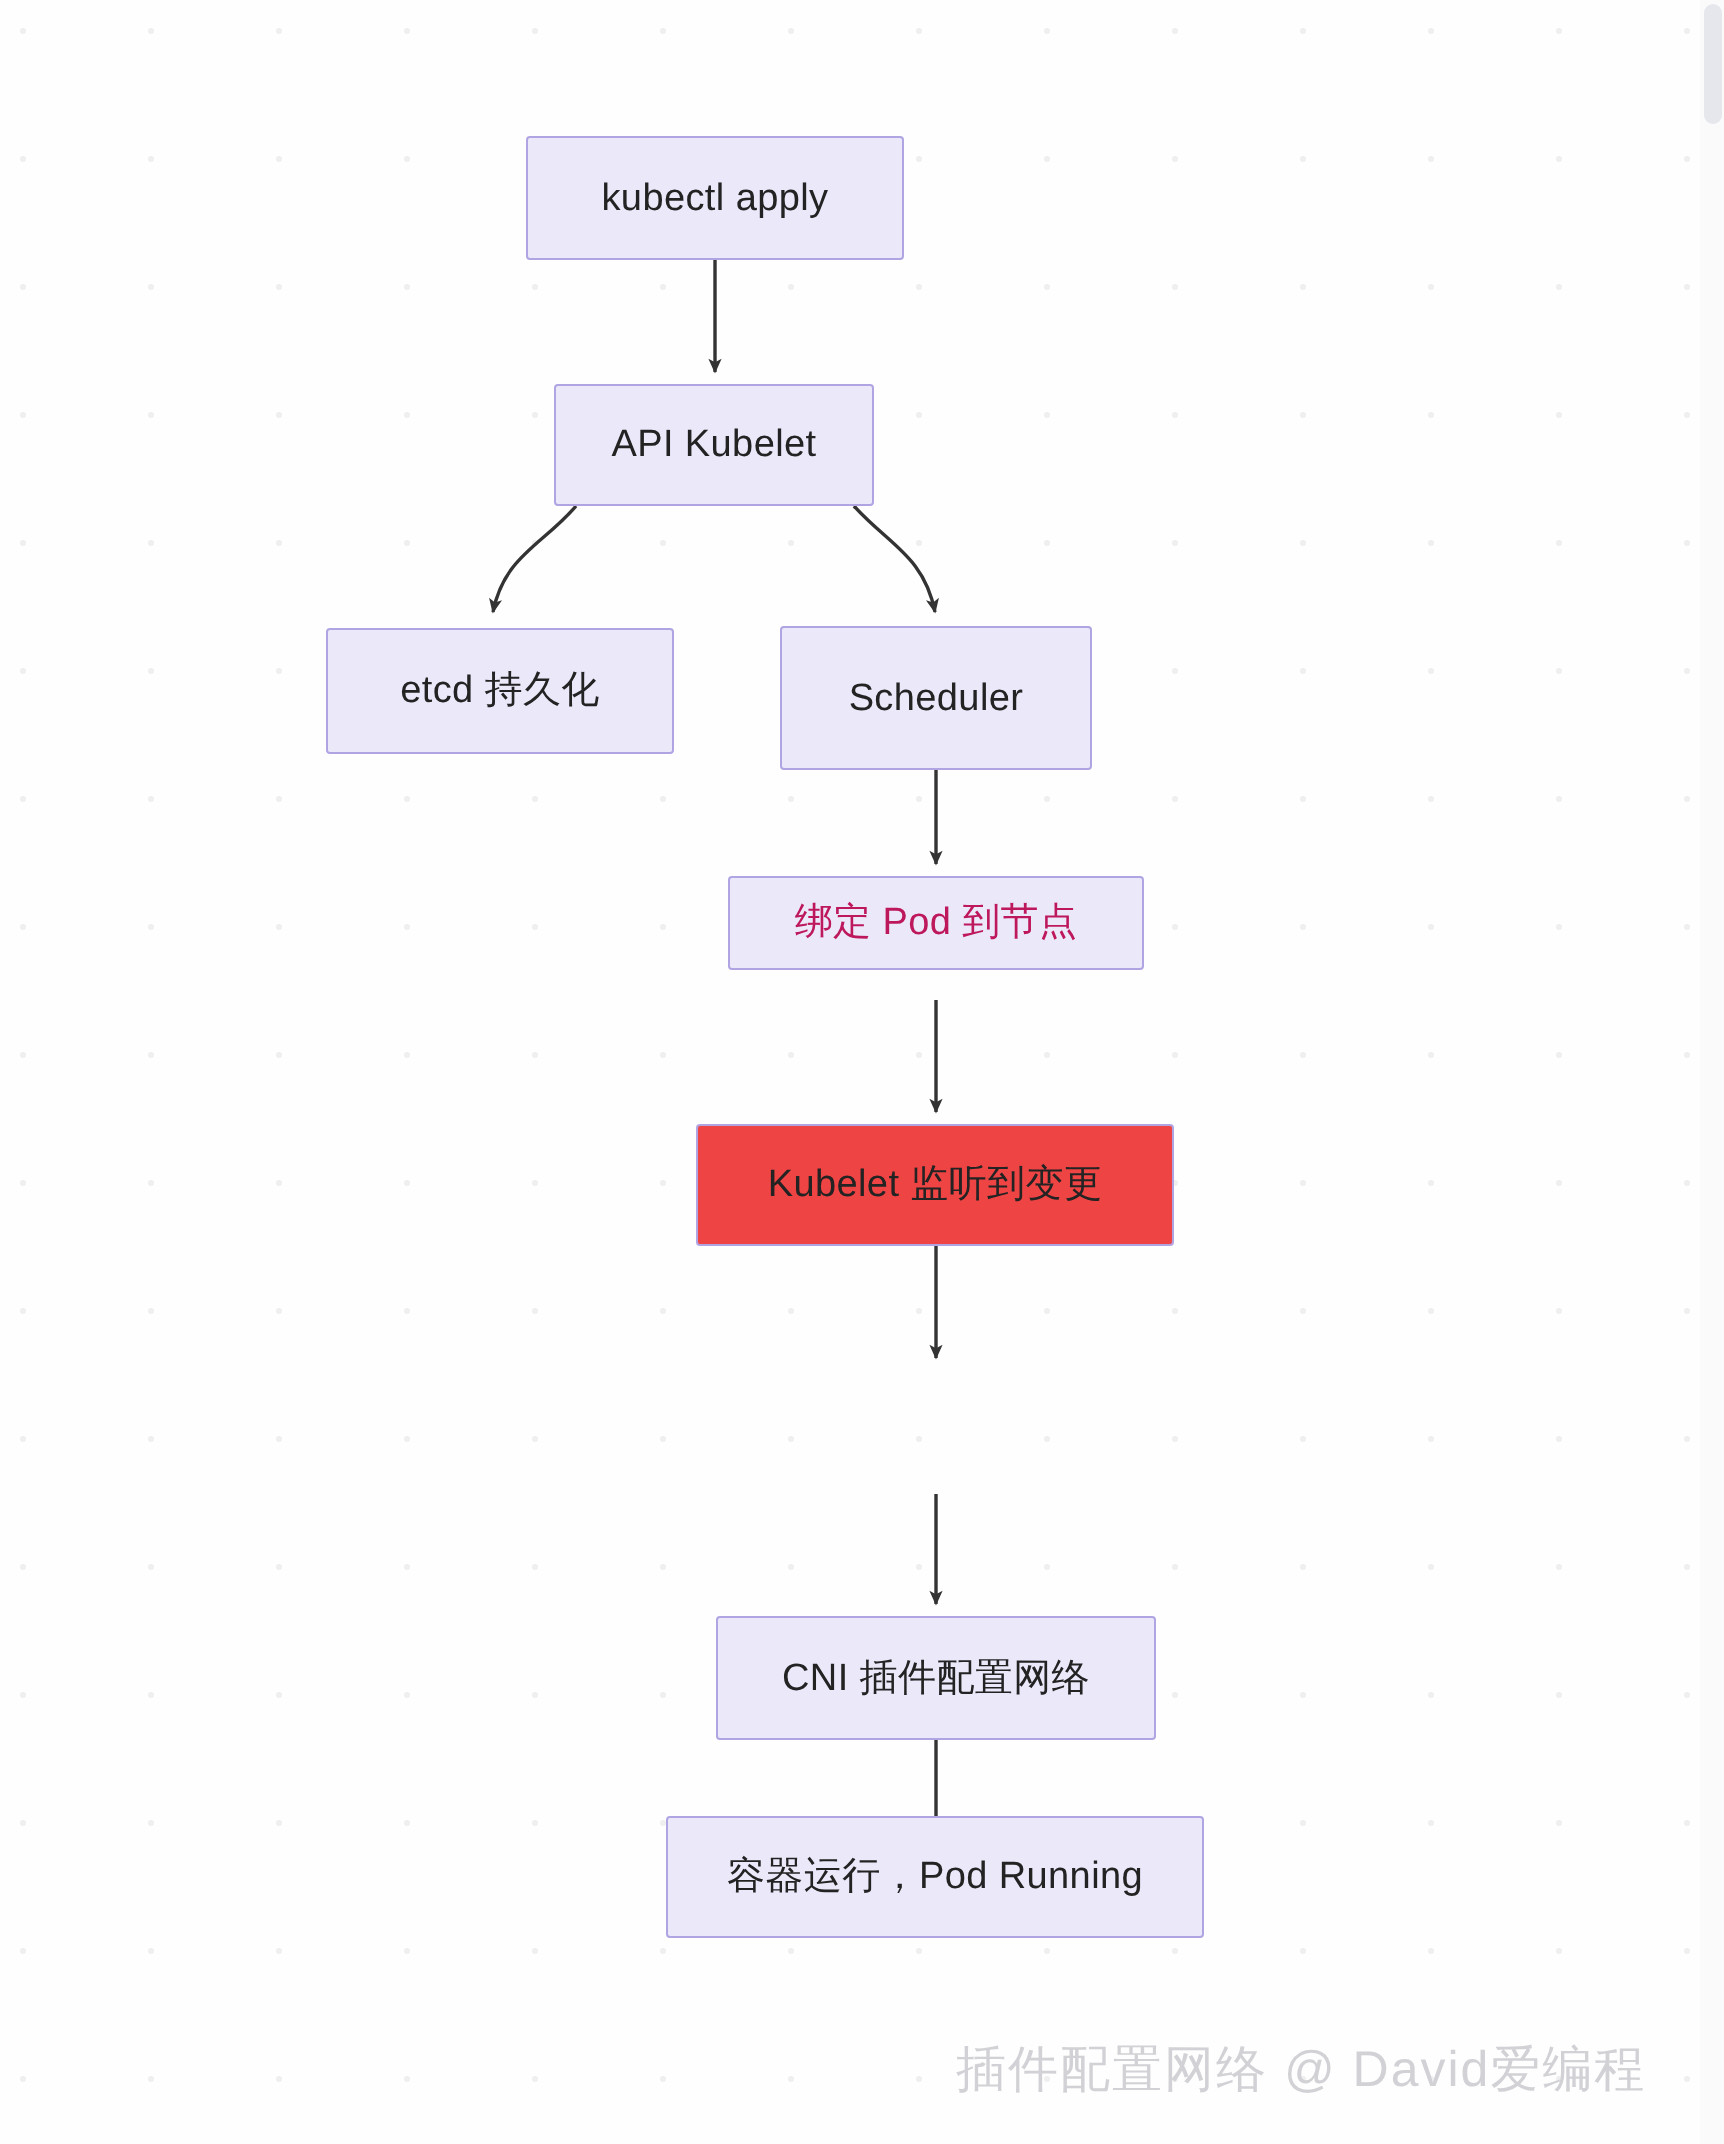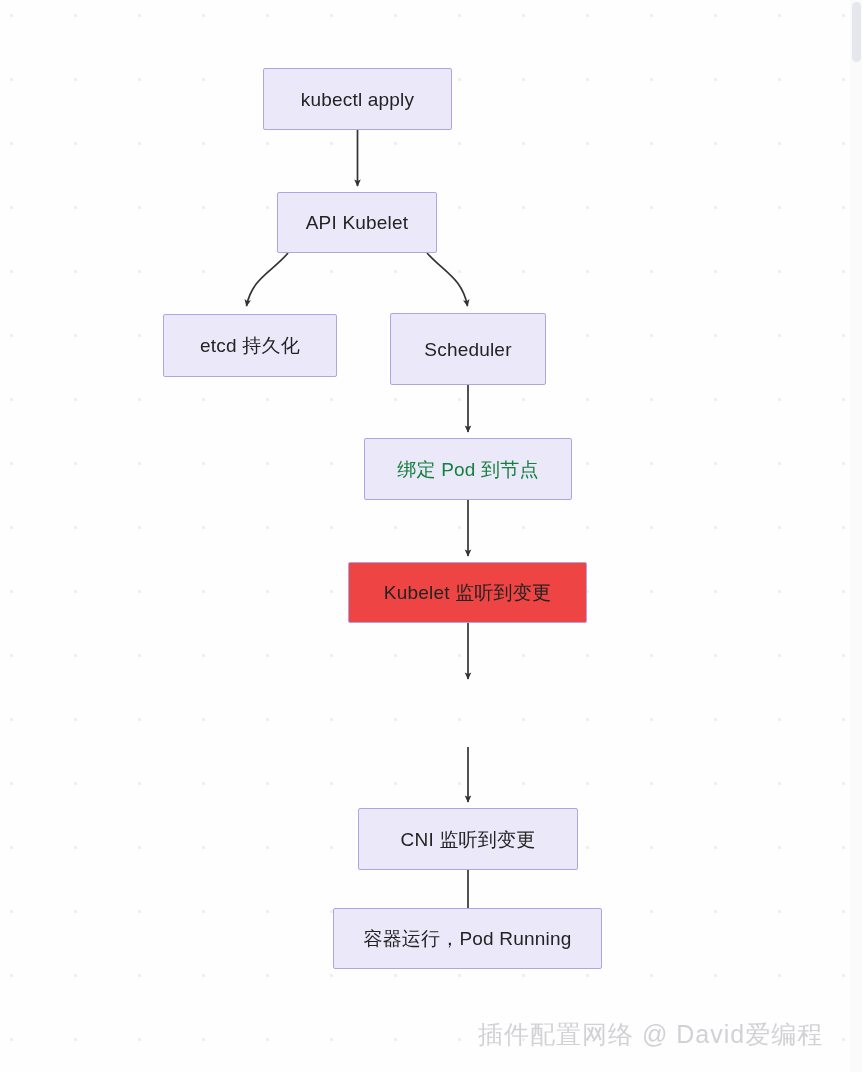--- a/index.html
+++ b/index.html
@@ -133,31 +133,31 @@
   </div>
 
   <div class="flow-node" id="node-etcd" style="left: 163px; top: 314px; width: 174px; height: 63px; background: rgb(235, 232, 250); border-color: rgb(176, 164, 227); color: rgb(35, 35, 35);">
     <span class="node-label">etcd 持久化</span>
   </div>
 
   <div class="flow-node" id="node-scheduler" style="left: 390px; top: 313px; width: 156px; height: 72px; background: rgb(235, 232, 250); border-color: rgb(176, 164, 227); color: rgb(35, 35, 35);">
     <span class="node-label">Scheduler</span>
   </div>
 
-  <div class="flow-node" id="node-bind" style="left: 364px; top: 438px; width: 208px; height: 62px; background: rgb(235, 232, 250); border-color: rgb(176, 164, 227); color: #15803d;">
+  <div class="flow-node" id="node-bind" style="left: 364px; top: 438px; width: 208px; height: 47px; background: rgb(235, 232, 250); border-color: rgb(176, 164, 227); color: #be185d;">
     <span class="node-label">绑定 Pod 到节点</span>
   </div>
 
   <div class="flow-node" id="node-kubelet" style="left: 348px; top: 562px; width: 239px; height: 61px; background: #ef4444; border-color: rgb(176, 164, 227); color: rgb(35, 35, 35);">
     <span class="node-label">Kubelet 监听到变更</span>
   </div>
 
 
   <div class="flow-node" id="node-cni" style="left: 358px; top: 808px; width: 220px; height: 62px; background: rgb(235, 232, 250); border-color: rgb(176, 164, 227); color: rgb(35, 35, 35);">
-    <span class="node-label">CNI 监听到变更</span>
+    <span class="node-label">CNI 插件配置网络</span>
   </div>
 
   <div class="flow-node" id="node-running" style="left: 333px; top: 908px; width: 269px; height: 61px; background: rgb(235, 232, 250); border-color: rgb(176, 164, 227); color: rgb(35, 35, 35);">
     <span class="node-label">容器运行，Pod Running</span>
   </div>
 
 </div>
 
 <div id="watermark" style="color: rgb(210, 210, 214);">插件配置网络 @ David爱编程</div>
 

